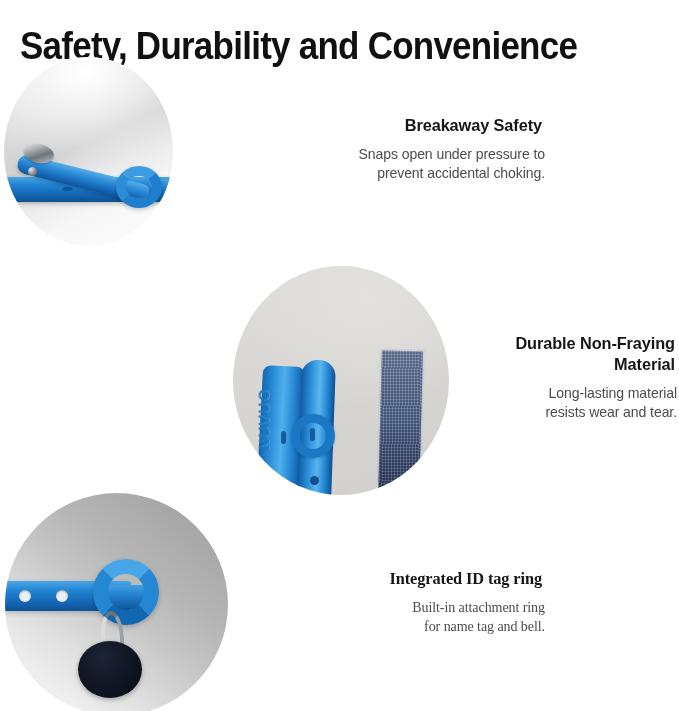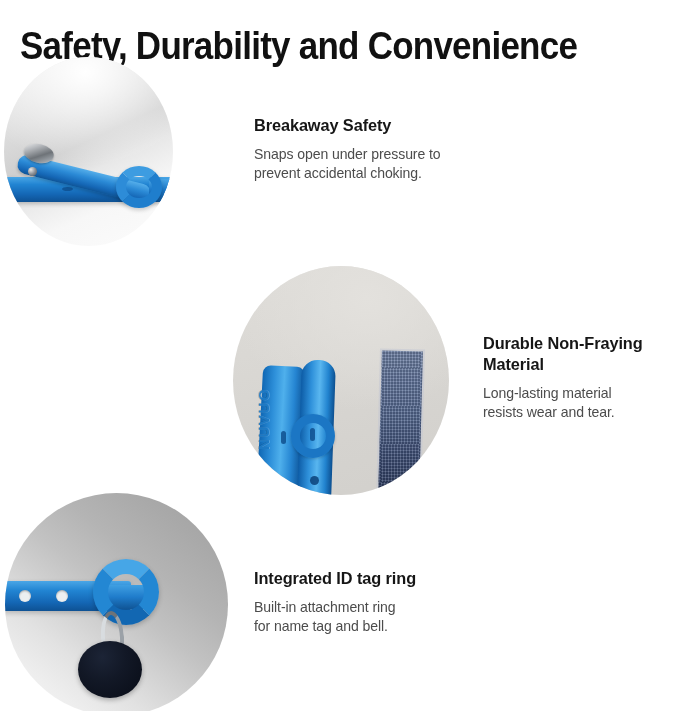--- a/index.html
+++ b/index.html
@@ -32,20 +32,21 @@
     transform-origin: left top;
     white-space: nowrap;
   }
 
   
   .feature {
     position: absolute;
   }
   .feature-text {
     position: absolute;
+    text-align: right;
   }
   .feature-title {
     font-size: 17px;
     line-height: 21px;
     font-weight: 700;
     color: #161616;
     letter-spacing: -0.1px;
     margin: 0 0 9px 0;
     transform: scaleX(0.96);
     transform-origin: left top;
@@ -407,20 +408,20 @@
       <div id="p3-band"></div>
       <div id="p3-neck"></div>
       <div id="p3-hole-1"></div>
       <div id="p3-hole-2"></div>
       <div id="p3-ring"></div>
       <div id="p3-splitring"></div>
       <div id="p3-tag"></div>
     </div>
   </div>
 
-  <div class="feature-text" style="left:254px; top:568px; width:300px;">
+  <div class="feature-text" style="left:254px; top:568px; width:300px;font-family:Liberation Serif, serif;">
     <p class="feature-title">Integrated ID tag ring</p>
     <p class="feature-desc">
       <span>Built-in attachment ring</span><br>
       <span>for name tag and bell.</span>
     </p>
   </div>
 </div>
 
 </body></html>

